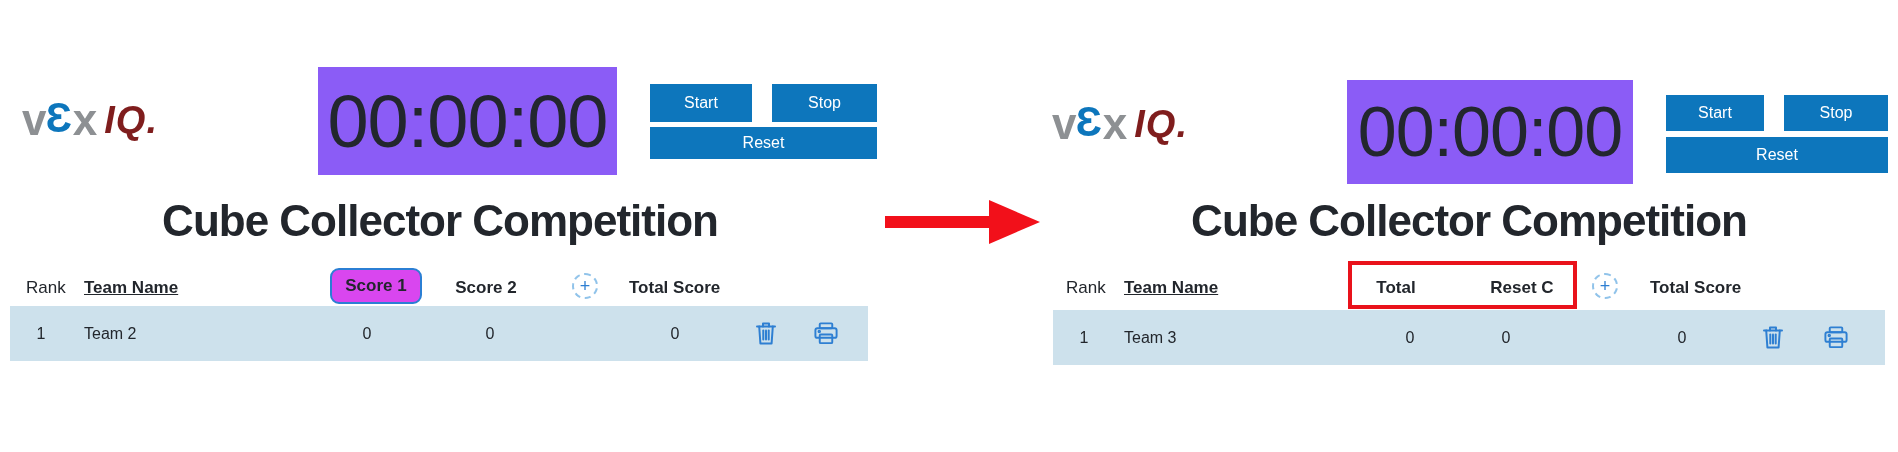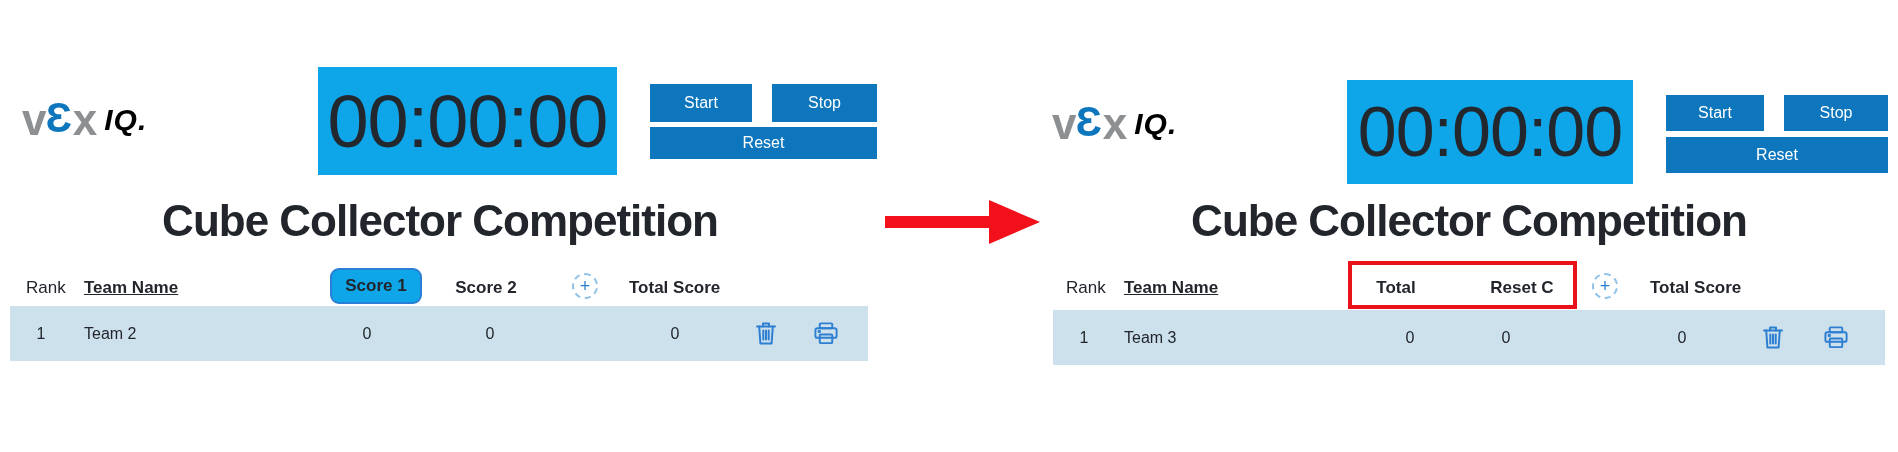--- a/index.html
+++ b/index.html
@@ -10,25 +10,25 @@
   .panel{position:absolute;top:0;height:452px;}
   #panel-a{left:0;width:880px;}
   #panel-b{left:1040px;width:858px;}
 
   
   .logo{position:absolute;display:flex;align-items:center;line-height:1;user-select:none;}
   #panel-a .logo{left:22px;top:98px;}
   #panel-b .logo{left:12px;top:102px;}
   .logo-v,.logo-x{font-size:44px;font-weight:700;color:#8d9093;letter-spacing:-2px;}
   .logo-e{font-size:42px;font-weight:700;color:#0d76bc;margin:0 1px;transform:translateY(-2px);}
-  .logo-iq{font-size:30px;font-weight:700;font-style:italic;color:#000000;margin-left:9px;letter-spacing:1px;}
+  .logo-iq{font-size:38px;font-weight:700;font-style:italic;color:#7f1d1d;margin-left:9px;letter-spacing:1px;}
 
   
   .timer{
-    position:absolute;background:#0ea5e9;display:flex;align-items:center;justify-content:center;
+    position:absolute;background:#8b5cf6;display:flex;align-items:center;justify-content:center;
     font-size:74px;color:#23272e;letter-spacing:-1px;font-weight:400;
   }
   #panel-a .timer{left:318px;top:67px;width:299px;height:108px;}
   #panel-b .timer{left:307px;top:80px;width:286px;height:104px;font-size:70px;}
 
   
   .btn{
     position:absolute;background:#0d76bc;color:#ffffff;font-size:16px;
     display:flex;align-items:center;justify-content:center;cursor:pointer;border:none;
   }
@@ -51,21 +51,21 @@
   .thead{position:absolute;left:0;top:268px;width:100%;height:40px;font-size:17px;color:#22262c;}
   .th{position:absolute;top:10px;white-space:nowrap;font-weight:700;}
   .th-rank{left:26px;font-weight:400;}
   .th-team{left:84px;font-weight:700;text-decoration:underline;}
   .th-total{font-weight:700;}
   #panel-a .th-total{left:629px;}
   #panel-b .th-total{left:610px;}
 
   #panel-a .score1-box{
     position:absolute;left:330px;top:0;width:92px;height:36px;
-    border:2px solid #2b7fd4;border-radius:9px;background:#0ea5e9;
+    border:2px solid #2b7fd4;border-radius:9px;background:#d946ef;
     display:flex;align-items:center;justify-content:center;box-sizing:border-box;
   }
   #panel-a .th-score1{position:static;}
   #panel-a .th-score2{left:450px;width:72px;text-align:center;}
 
   #panel-b .header-highlight{
     position:absolute;left:308px;top:-7px;width:229px;height:48px;
     border:4px solid #e9121b;box-sizing:border-box;background:transparent;
   }
   #panel-b .th-score1{left:308px;width:96px;text-align:center;}

